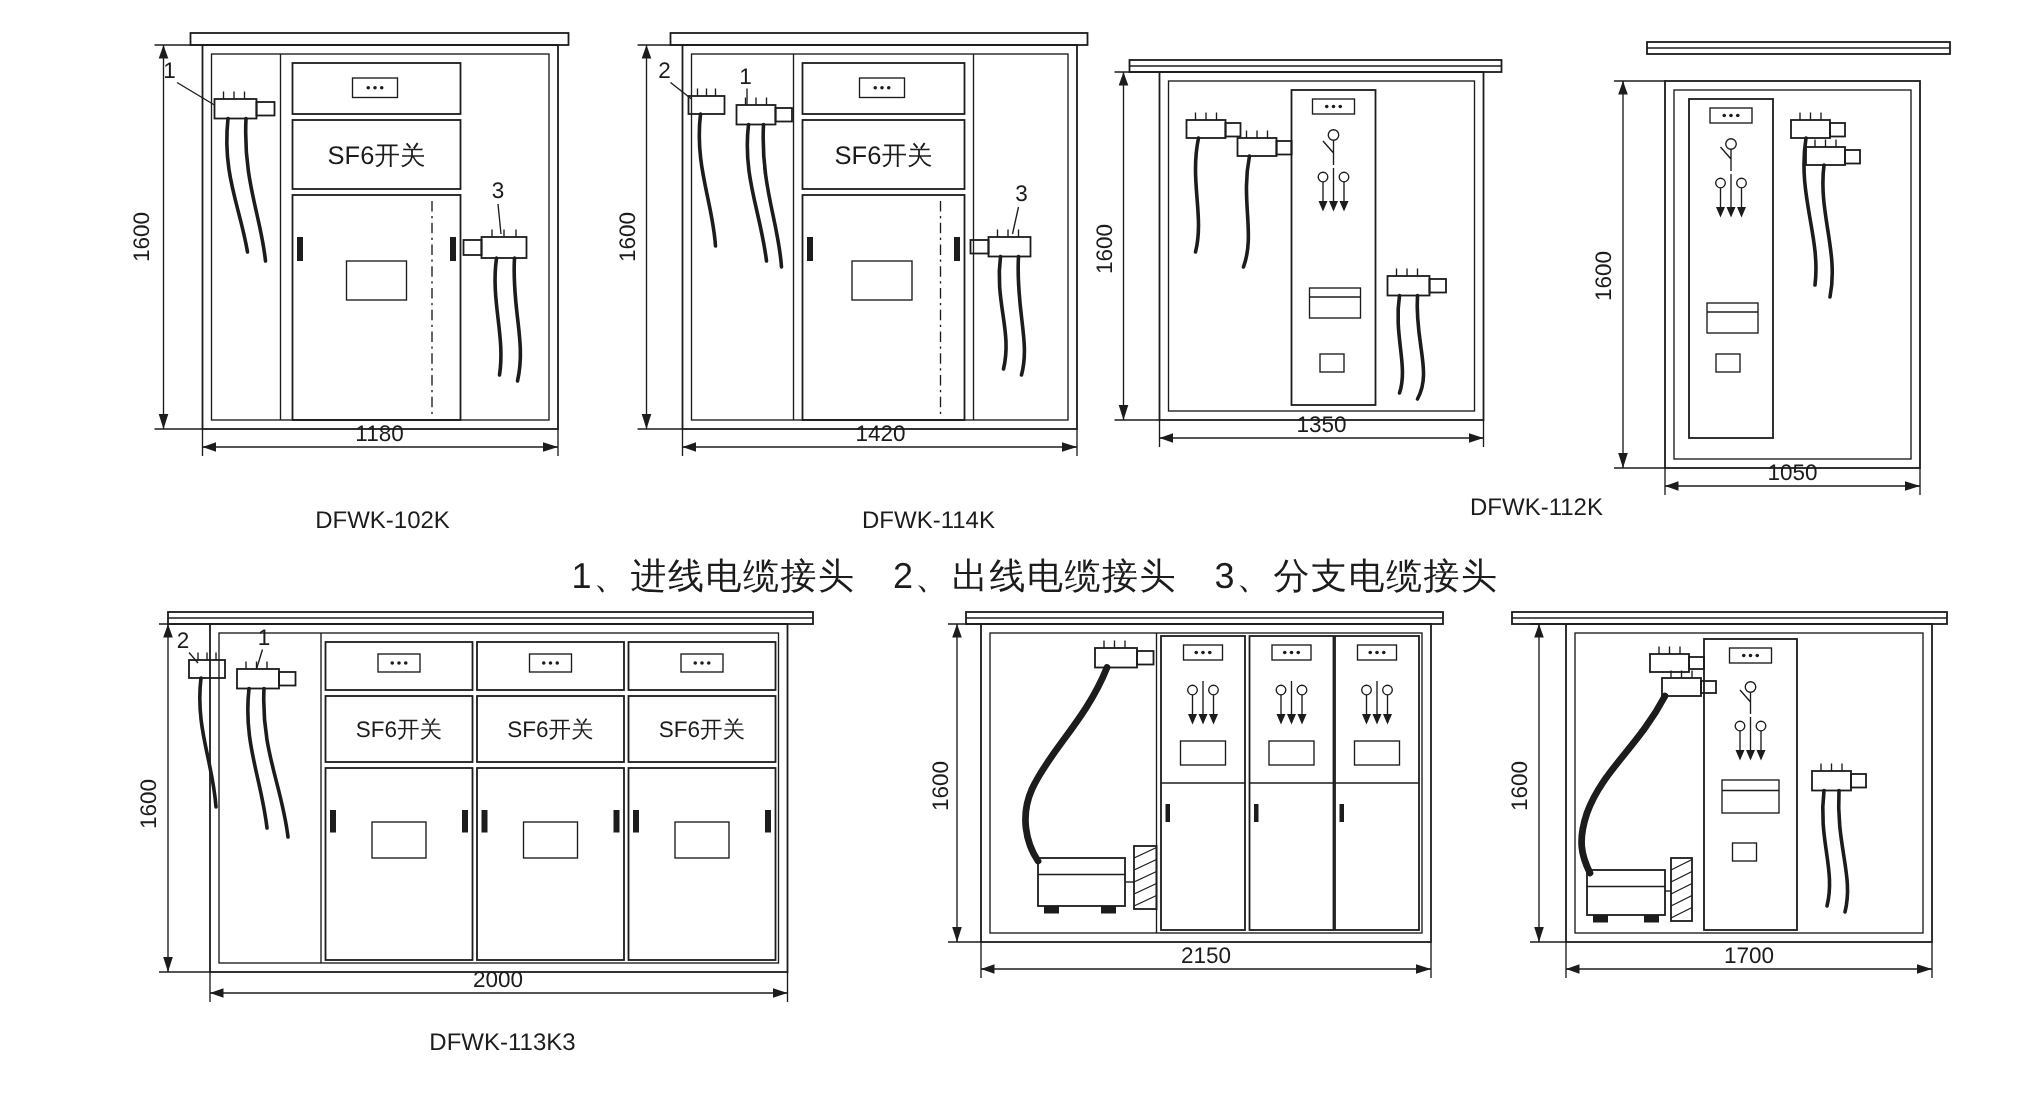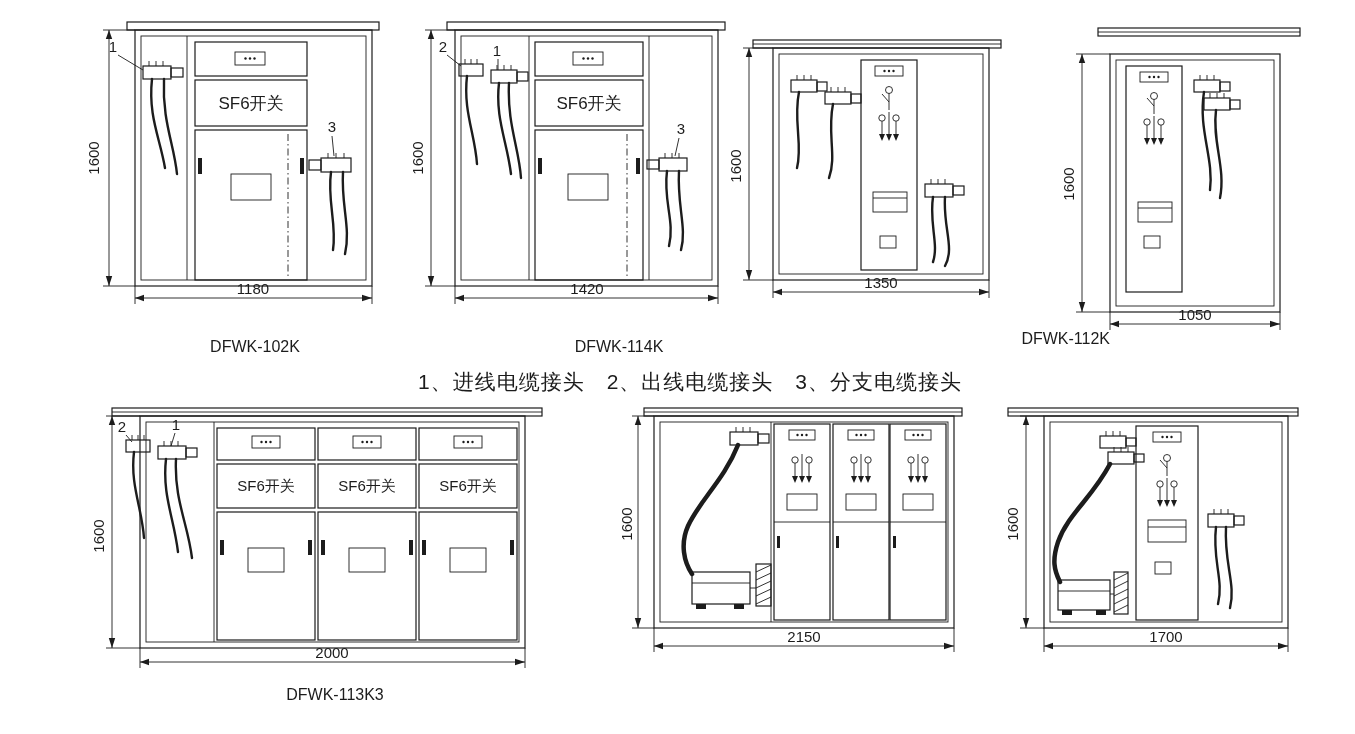--- a/index.html
+++ b/index.html
@@ -12,22 +12,22 @@
   .ln{fill:none;stroke:#1c1c1c;stroke-width:1.2}
   .thin{fill:none;stroke:#1c1c1c;stroke-width:0.9}
   .cable{fill:none;stroke:#1c1c1c;stroke-width:2.4;stroke-linecap:round}
   .cable2{fill:none;stroke:#1c1c1c;stroke-width:4.5;stroke-linecap:round}
   .dim{fill:none;stroke:#1c1c1c;stroke-width:0.9}
   .fill{fill:#1c1c1c;stroke:none}
   .dashdot{fill:none;stroke:#1c1c1c;stroke-width:0.9;stroke-dasharray:7 3 1.5 3}
   .t15{font-size:15px}
   .t16{font-size:16px}
   .t17{font-size:17px}
-  #legend{font-size:21px;letter-spacing:1px;white-space:nowrap}
-  #model-112k{font-size:16px;text-align:right}
+  #legend{font-size:24px;letter-spacing:1px;white-space:nowrap}
+  #model-112k{font-size:16px;text-align:left}
 </style>
 </head>
 <body>
 
 <div id="canvas">
 
   <svg class="abs" style="left:0;top:0" width="0" height="0">
     <defs>
       <marker id="ae" markerWidth="11" markerHeight="8" refX="10" refY="4" orient="auto" markerUnits="userSpaceOnUse">
         <path d="M0,0.8 L10,4 L0,7.2 Z" fill="#1c1c1c"></path>

